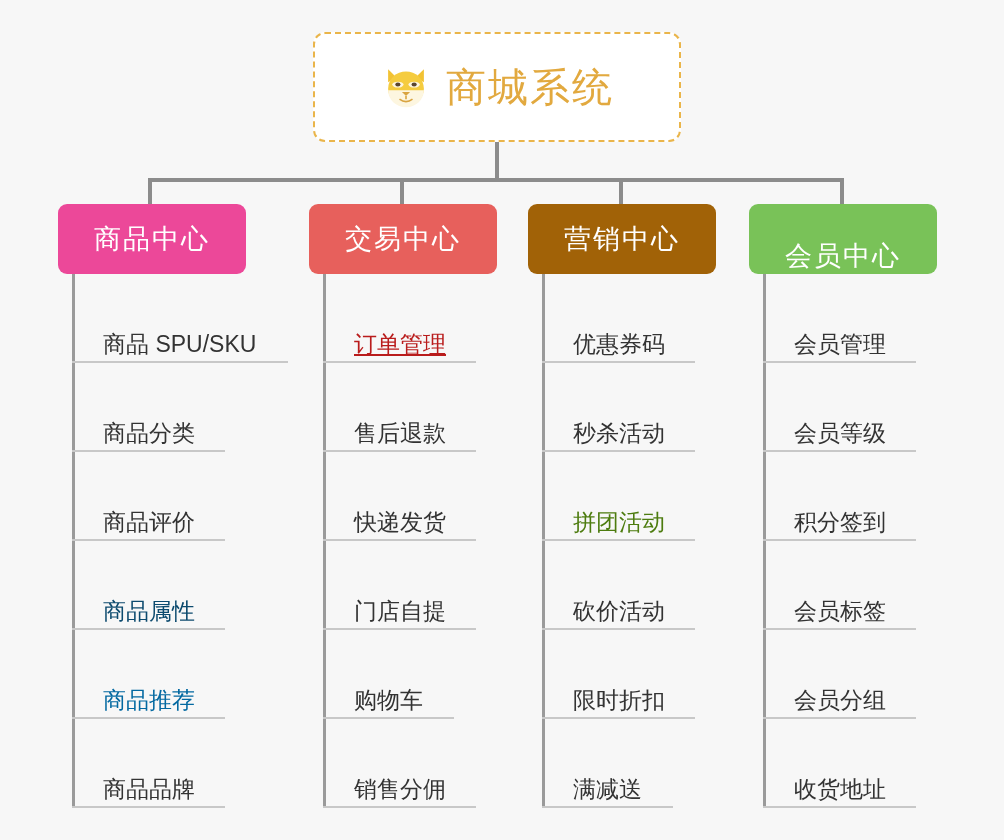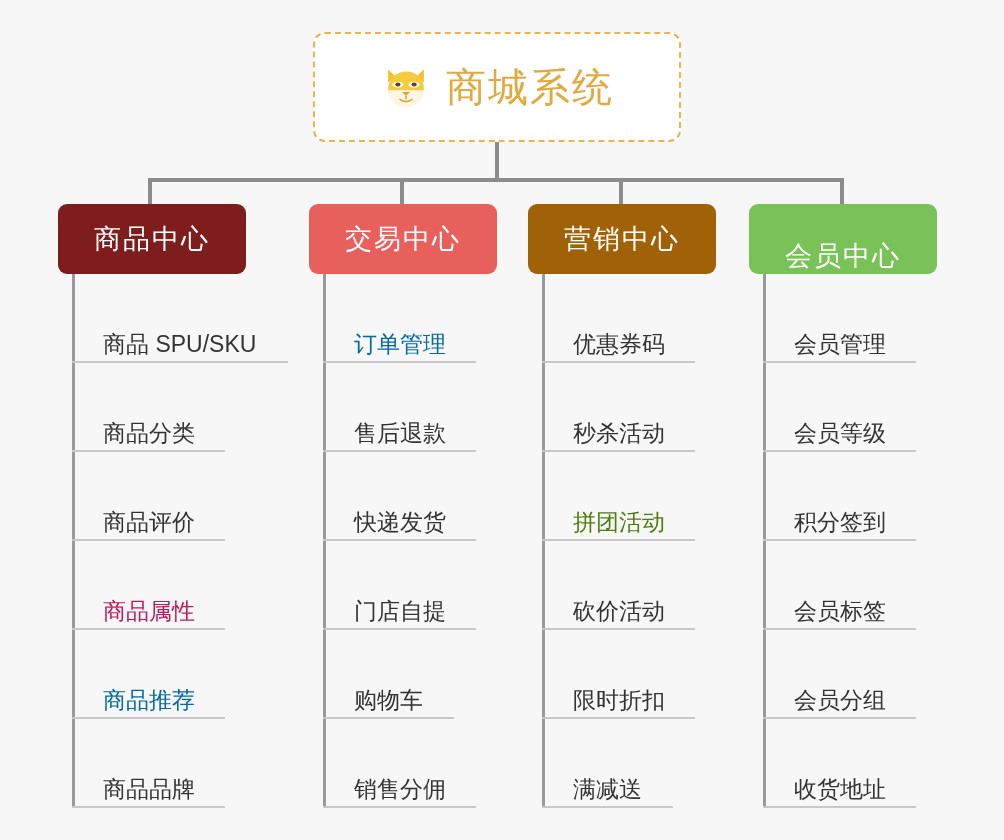--- a/index.html
+++ b/index.html
@@ -146,60 +146,60 @@
   </div>
 
   <div class="conn conn-v" style="left: 495px; top: 142px; height: 38px; background: rgb(140, 140, 140);"></div>
   <div class="conn conn-h" style="left: 148px; top: 178px; width: 696px; background: rgb(140, 140, 140);"></div>
   <div class="conn conn-v" style="left: 148px; top: 178px; height: 28px; background: rgb(140, 140, 140);"></div>
   <div class="conn conn-v" style="left: 400px; top: 178px; height: 28px; background: rgb(140, 140, 140);"></div>
   <div class="conn conn-v" style="left: 619px; top: 178px; height: 28px; background: rgb(140, 140, 140);"></div>
   <div class="conn conn-v" style="left: 840px; top: 178px; height: 28px; background: rgb(140, 140, 140);"></div>
 
   <div class="column" style="left:58px;">
-    <div class="cat-header" style="background: #7f1d1d; align-items: center;">
+    <div class="cat-header" style="background: #ec4899; align-items: center;">
       <span>商品中心</span>
     </div>
     <div class="trunk" style="height: 534px; background: rgb(154, 154, 154);"></div>
     <ul class="leaf-list">
       <li class="leaf">
         <span class="leaf-label" style="color: rgb(51, 51, 51);">商品 SPU/SKU</span>
         <span class="leaf-underline" style="width: 216px; background: rgb(200, 200, 200);"></span>
       </li>
       <li class="leaf">
         <span class="leaf-label" style="color: rgb(51, 51, 51);">商品分类</span>
         <span class="leaf-underline" style="width: 153px; background: rgb(200, 200, 200);"></span>
       </li>
       <li class="leaf">
         <span class="leaf-label" style="color: rgb(51, 51, 51);">商品评价</span>
         <span class="leaf-underline" style="width: 153px; background: rgb(200, 200, 200);"></span>
       </li>
       <li class="leaf">
-        <span class="leaf-label" style="color: #be185d;">商品属性</span>
+        <span class="leaf-label" style="color: #0c4a6e;">商品属性</span>
         <span class="leaf-underline" style="width: 153px; background: rgb(200, 200, 200);"></span>
       </li>
       <li class="leaf">
         <span class="leaf-label" style="color: #0369a1;">商品推荐</span>
         <span class="leaf-underline" style="width: 153px; background: rgb(200, 200, 200);"></span>
       </li>
       <li class="leaf">
         <span class="leaf-label" style="color: rgb(51, 51, 51);">商品品牌</span>
         <span class="leaf-underline" style="width: 153px; background: rgb(200, 200, 200);"></span>
       </li>
     </ul>
   </div>
 
   <div class="column" style="left:309px;">
     <div class="cat-header" style="background: rgb(231, 96, 92);">
       <span>交易中心</span>
     </div>
     <div class="trunk" style="height: 534px; background: rgb(154, 154, 154);"></div>
     <ul class="leaf-list">
       <li class="leaf">
-        <span class="leaf-label" style="color: #0369a1;">订单管理</span>
+        <span class="leaf-label" style="color: #b91c1c; text-decoration: underline;">订单管理</span>
         <span class="leaf-underline" style="width: 153px; background: rgb(200, 200, 200);"></span>
       </li>
       <li class="leaf">
         <span class="leaf-label" style="color: rgb(51, 51, 51);">售后退款</span>
         <span class="leaf-underline" style="width: 153px; background: rgb(200, 200, 200);"></span>
       </li>
       <li class="leaf">
         <span class="leaf-label" style="color: rgb(51, 51, 51);">快递发货</span>
         <span class="leaf-underline" style="width: 153px; background: rgb(200, 200, 200);"></span>
       </li>

